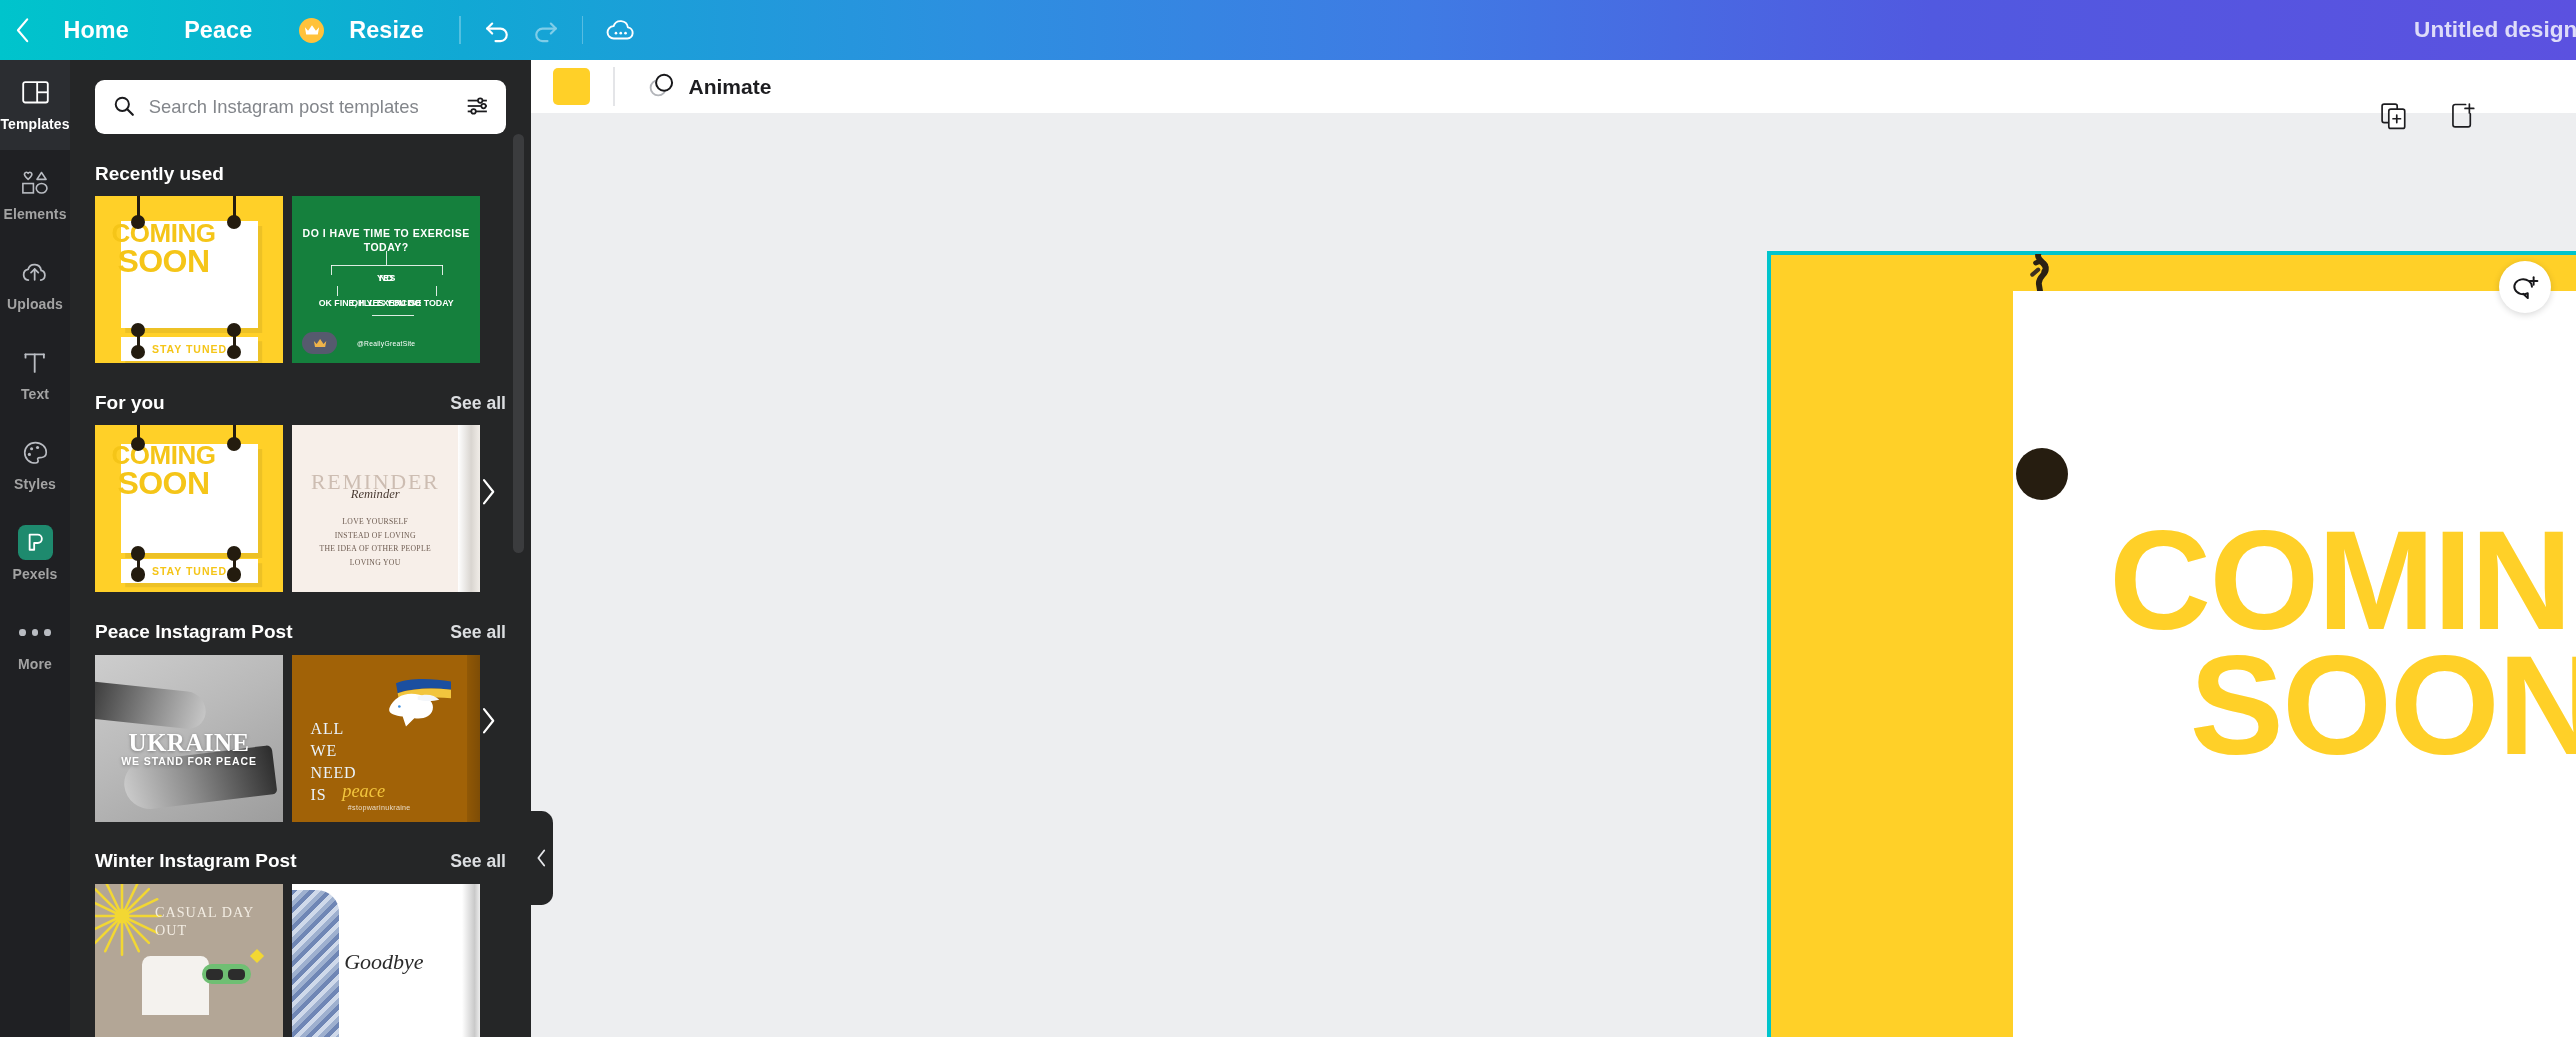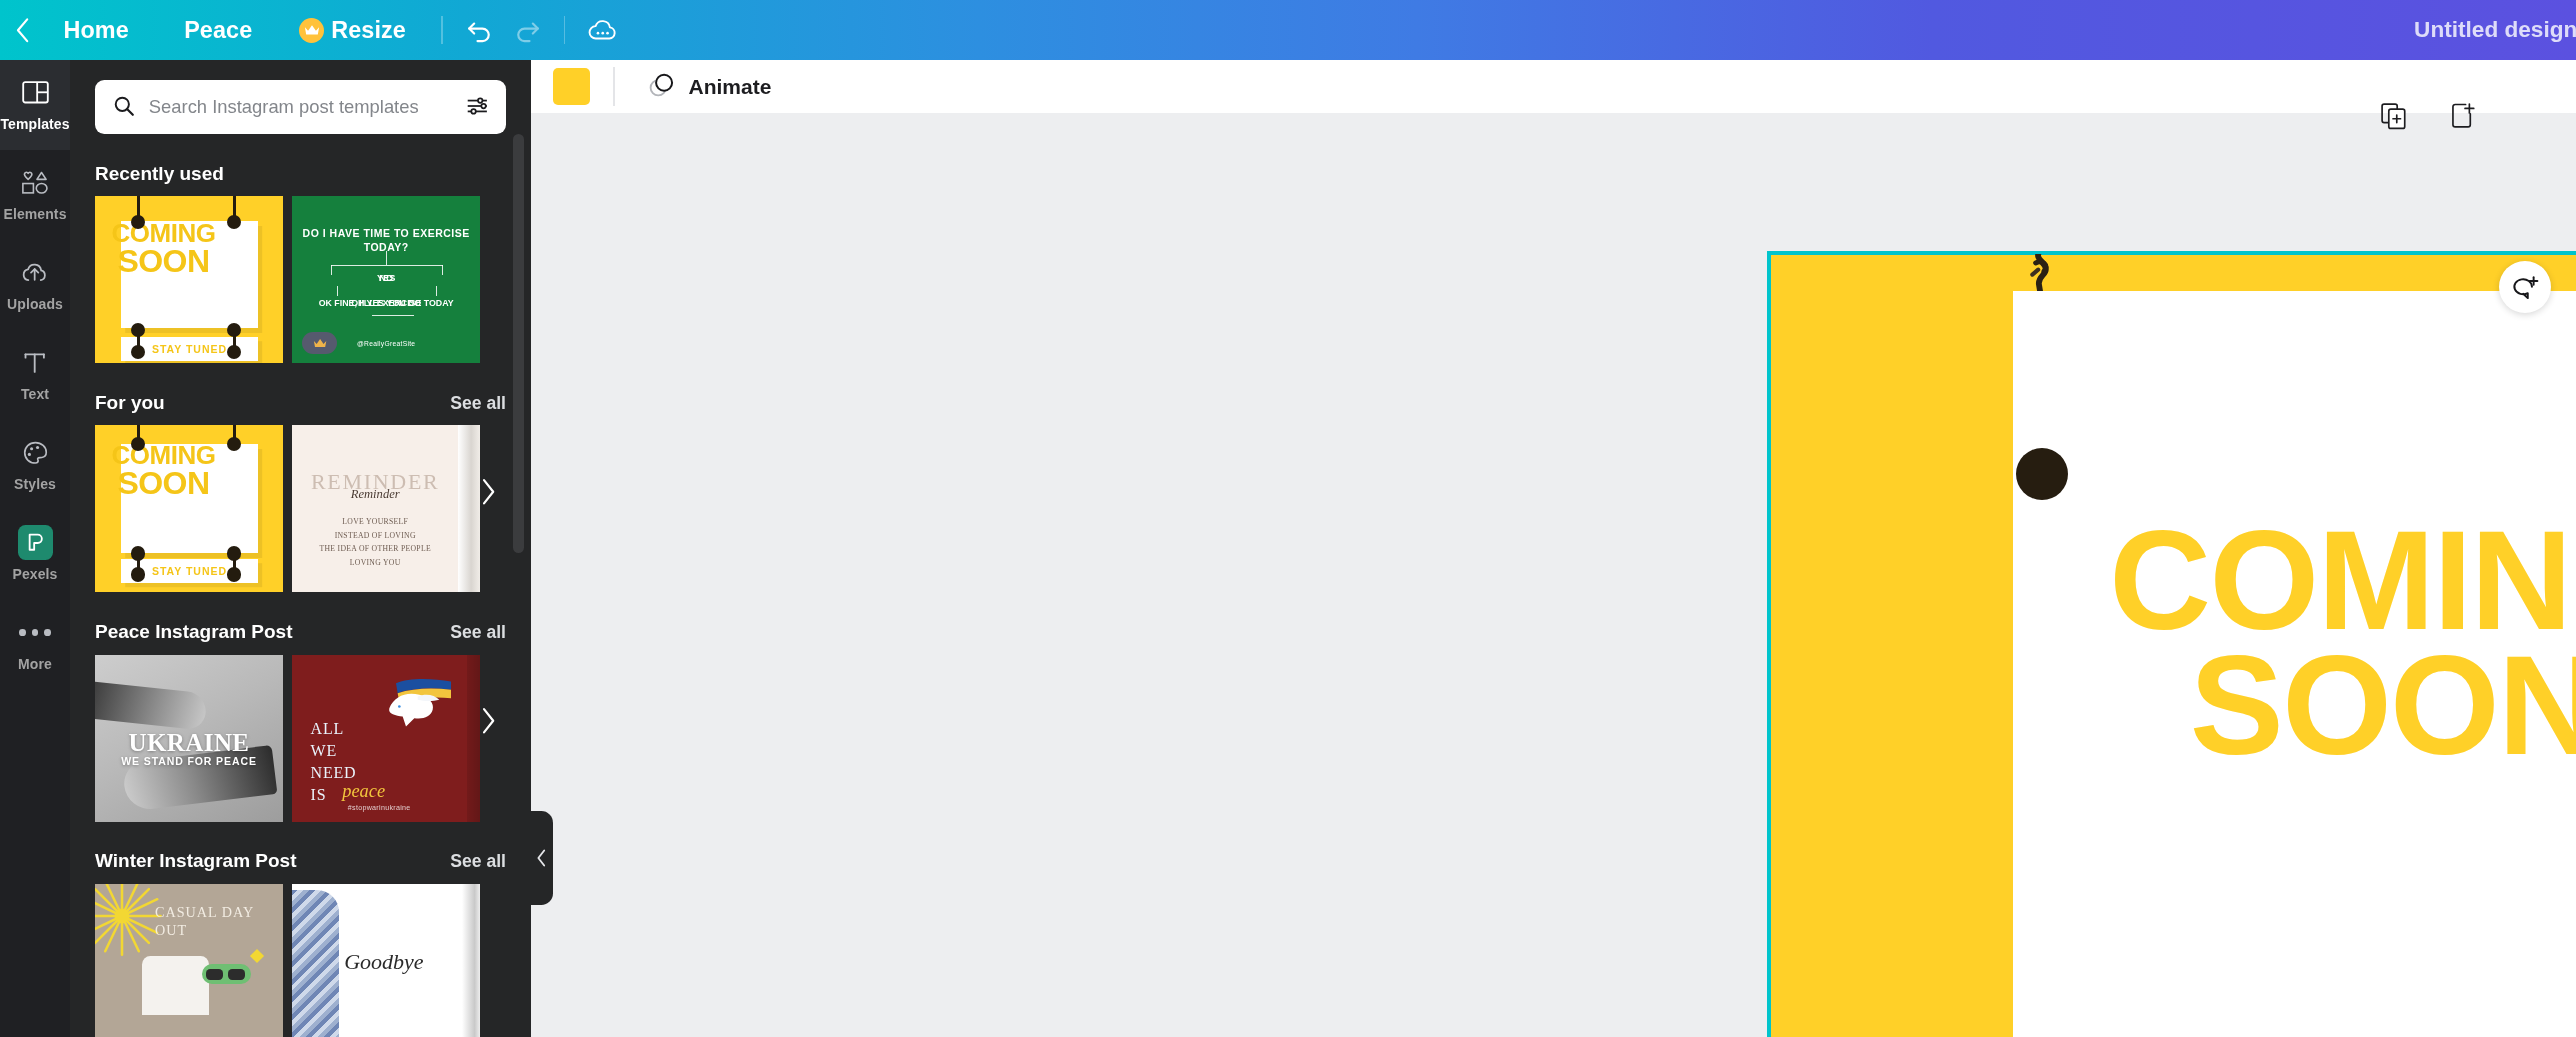--- a/index.html
+++ b/index.html
@@ -20,21 +20,21 @@
   .tb-back {
     width: 45px; height: 60px; display: flex; align-items: center; justify-content: center;
     cursor: pointer;
   }
   .tb-back svg { display:block; }
   .tb-item {
     color: #fff; font-size: 23.4px; font-weight: 700; letter-spacing: 0.1px;
     padding: 0 18.4px; height: 60px; display: flex; align-items: center; cursor: pointer;
     white-space: nowrap;
   }
-  .tb-resize { display: flex; align-items: center; gap: 7px; padding-left: 28.5px; padding-right: 22px;}
+  .tb-resize { display: flex; align-items: center; gap: 25px; padding-left: 28.5px; padding-right: 22px;}
   .crown-badge {
     width: 25px; height: 25px; border-radius: 50%; background: #ffc23b;
     display: flex; align-items: center; justify-content: center; flex: 0 0 auto;
   }
   .tb-sep { width: 1.7px; height: 28.5px; background: rgba(255,255,255,.28); margin: 0 13.4px; flex: 0 0 auto; }
   .tb-icon {
     width: 47px; height: 47px; display: flex; align-items: center; justify-content: center;
     cursor: pointer; flex: 0 0 auto;
   }
   .tb-icon.dim { opacity: .45; }
@@ -170,21 +170,21 @@
     color: #fff; font-size: 25px; font-weight: 700; letter-spacing: 0.4px;
     font-family: "Liberation Serif", serif; text-shadow: 0 0.8px 3.3px rgba(0,0,0,.35);
   }
   .t-ukraine .uk-s {
     position: absolute; left: 0; top: 100px; width: 188px; text-align: center;
     color: #fff; font-size: 10.5px; font-weight: 600; letter-spacing: 0.9px;
     text-shadow: 0 0.8px 3.3px rgba(0,0,0,.35);
   }
 
   
-  .t-peace { background: #7f1d1d; }
+  .t-peace { background: #a16207; }
   .t-peace .pedge { position: absolute; right: 0; top: 0; width: 13.4px; height: 167px;
       background: linear-gradient(90deg, rgba(0,0,0,.10), rgba(0,0,0,.22)); }
   .t-peace .pword {
     position: absolute; color: #eaf3fc; font-family: "Liberation Serif", serif;
     font-size: 16px; letter-spacing: 0.8px;
   }
   .t-peace .pscript {
     position: absolute; color: #f2c53d; font-size: 18.4px; font-style: italic;
     font-family: "Liberation Serif", serif;
   }

